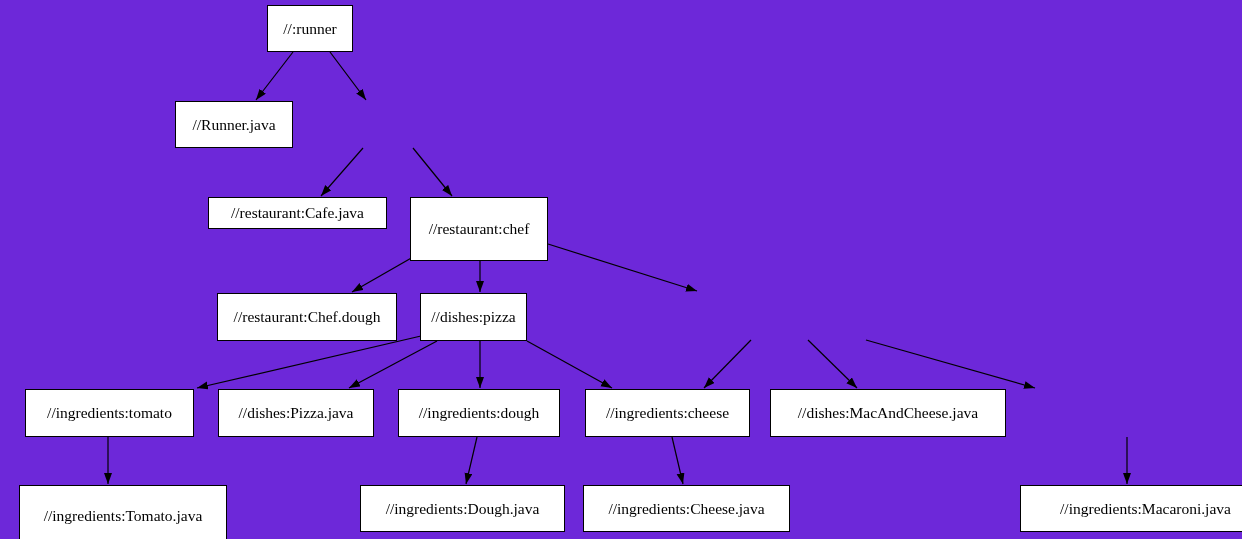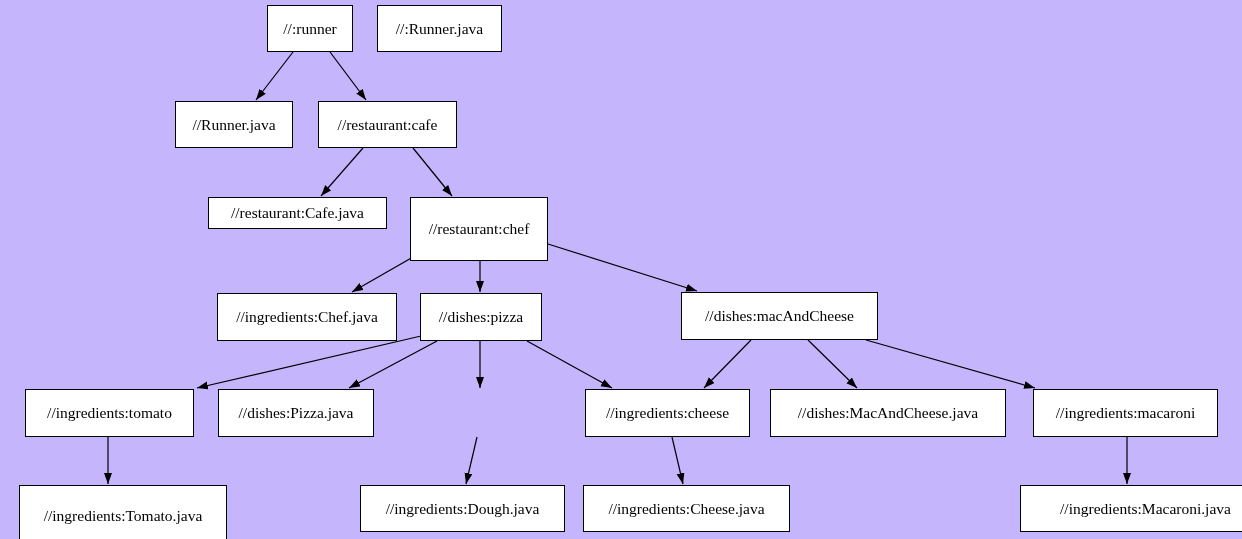--- a/index.html
+++ b/index.html
@@ -1,20 +1,20 @@
 <!DOCTYPE html>
 <html><head>
 <meta charset="utf-8">
 <style>
   html, body { margin: 0; padding: 0; background: #ffffff; }
   #canvas {
     position: relative;
     width: 1242px;
     height: 539px;
-    background: #c4b5fd;
+    background: #6d28d9;
     overflow: hidden;
     font-family: "Liberation Serif", "DejaVu Serif", serif;
   }
   #edge-layer {
     position: absolute;
     left: 0; top: 0;
     width: 1242px; height: 539px;
   }
   .node {
     position: absolute;
@@ -56,36 +56,33 @@
     <line class="edge" x1="751" y1="340" x2="704" y2="388" marker-end="url(#arrow)"></line>
     <line class="edge" x1="808" y1="340" x2="857" y2="388" marker-end="url(#arrow)"></line>
     <line class="edge" x1="866" y1="340" x2="1035" y2="388" marker-end="url(#arrow)"></line>
     <line class="edge" x1="108" y1="437" x2="108" y2="484" marker-end="url(#arrow)"></line>
     <line class="edge" x1="477" y1="437" x2="466" y2="484" marker-end="url(#arrow)"></line>
     <line class="edge" x1="672" y1="437" x2="683" y2="484" marker-end="url(#arrow)"></line>
     <line class="edge" x1="1127" y1="437" x2="1127" y2="484" marker-end="url(#arrow)"></line>
   </svg>
 
   <div class="node" style="left:267px;  top:5px;   width:86px;  height:47px">//:runner</div>
-  <div class="node" style="left:377px;  top:5px;   width:125px; height:47px">//:Runner.java</div>
 
   <div class="node" style="left:175px;  top:101px; width:118px; height:47px">//Runner.java</div>
-  <div class="node" style="left:318px;  top:101px; width:139px; height:47px">//restaurant:cafe</div>
 
   <div class="node" style="left:208px;  top:197px; width:179px; height:32px">//restaurant:Cafe.java</div>
   <div class="node" style="left:410px;  top:197px; width:138px; height:64px">//restaurant:chef</div>
 
-  <div class="node" style="left:217px;  top:293px; width:180px; height:48px">//ingredients:Chef.java</div>
-  <div class="node" style="left:420px;  top:293px; width:122px; height:48px">//dishes:pizza</div>
-  <div class="node" style="left:681px;  top:292px; width:197px; height:48px">//dishes:macAndCheese</div>
+  <div class="node" style="left:217px;  top:293px; width:180px; height:48px">//restaurant:Chef.dough</div>
+  <div class="node" style="left:420px;  top:293px; width:107px; height:48px">//dishes:pizza</div>
 
   <div class="node" style="left:218px;  top:389px; width:156px; height:48px">//dishes:Pizza.java</div>
   <div class="node" style="left:25px;   top:389px; width:169px; height:48px">//ingredients:tomato</div>
+  <div class="node" style="left:398px;  top:389px; width:162px; height:48px">//ingredients:dough</div>
   <div class="node" style="left:585px;  top:389px; width:165px; height:48px">//ingredients:cheese</div>
   <div class="node" style="left:770px;  top:389px; width:236px; height:48px">//dishes:MacAndCheese.java</div>
-  <div class="node" style="left:1033px; top:389px; width:185px; height:48px">//ingredients:macaroni</div>
 
   <div class="node" style="left:19px;    top:485px; width:208px; height:61px">//ingredients:Tomato.java</div>
   <div class="node" style="left:583px;  top:485px; width:207px; height:47px">//ingredients:Cheese.java</div>
   <div class="node" style="left:360px;  top:485px; width:205px; height:47px">//ingredients:Dough.java</div>
   <div class="node" style="left:1020px; top:485px; width:251px; height:47px">//ingredients:Macaroni.java</div>
 
 </div>
 
 </body></html>

